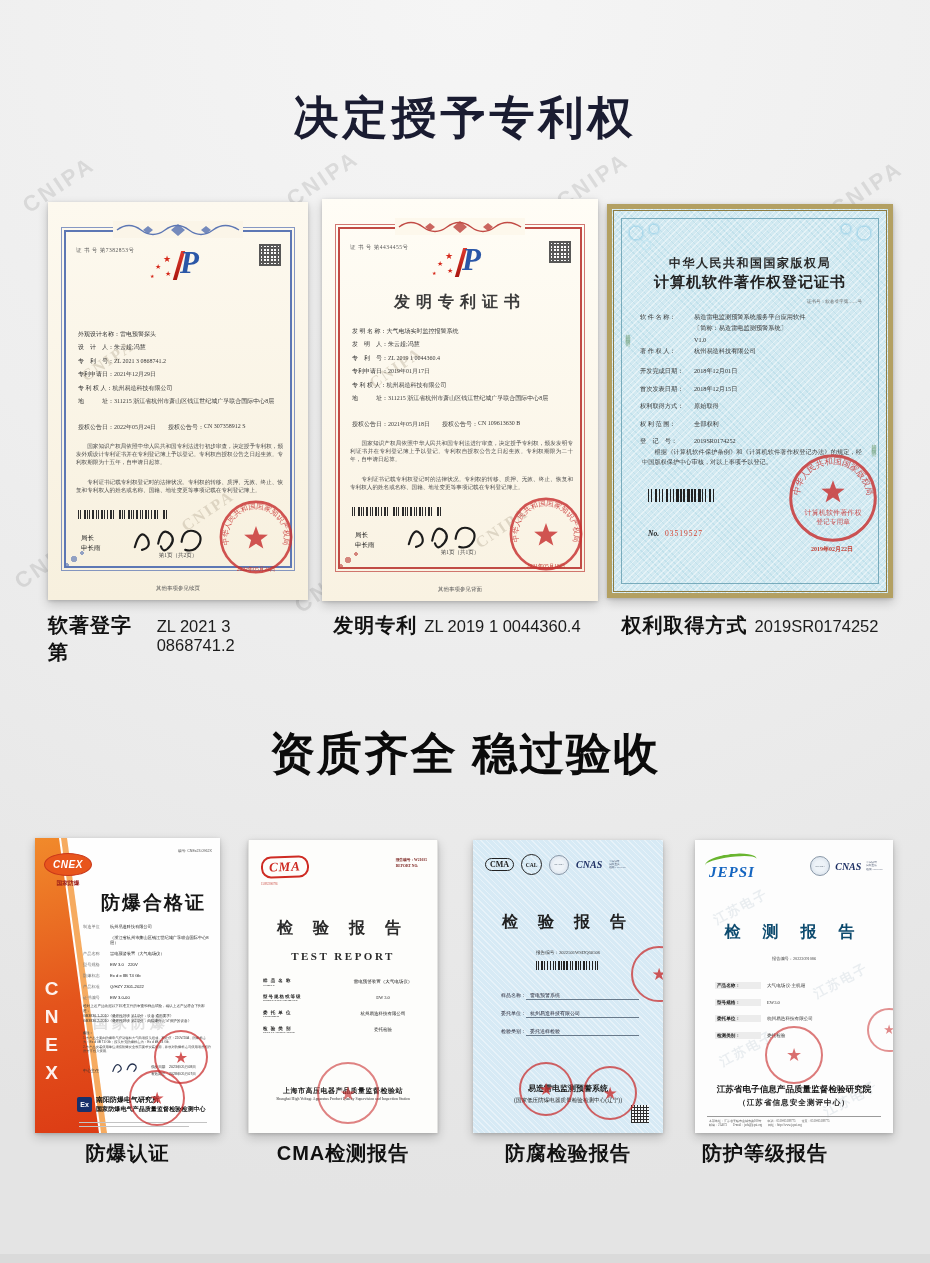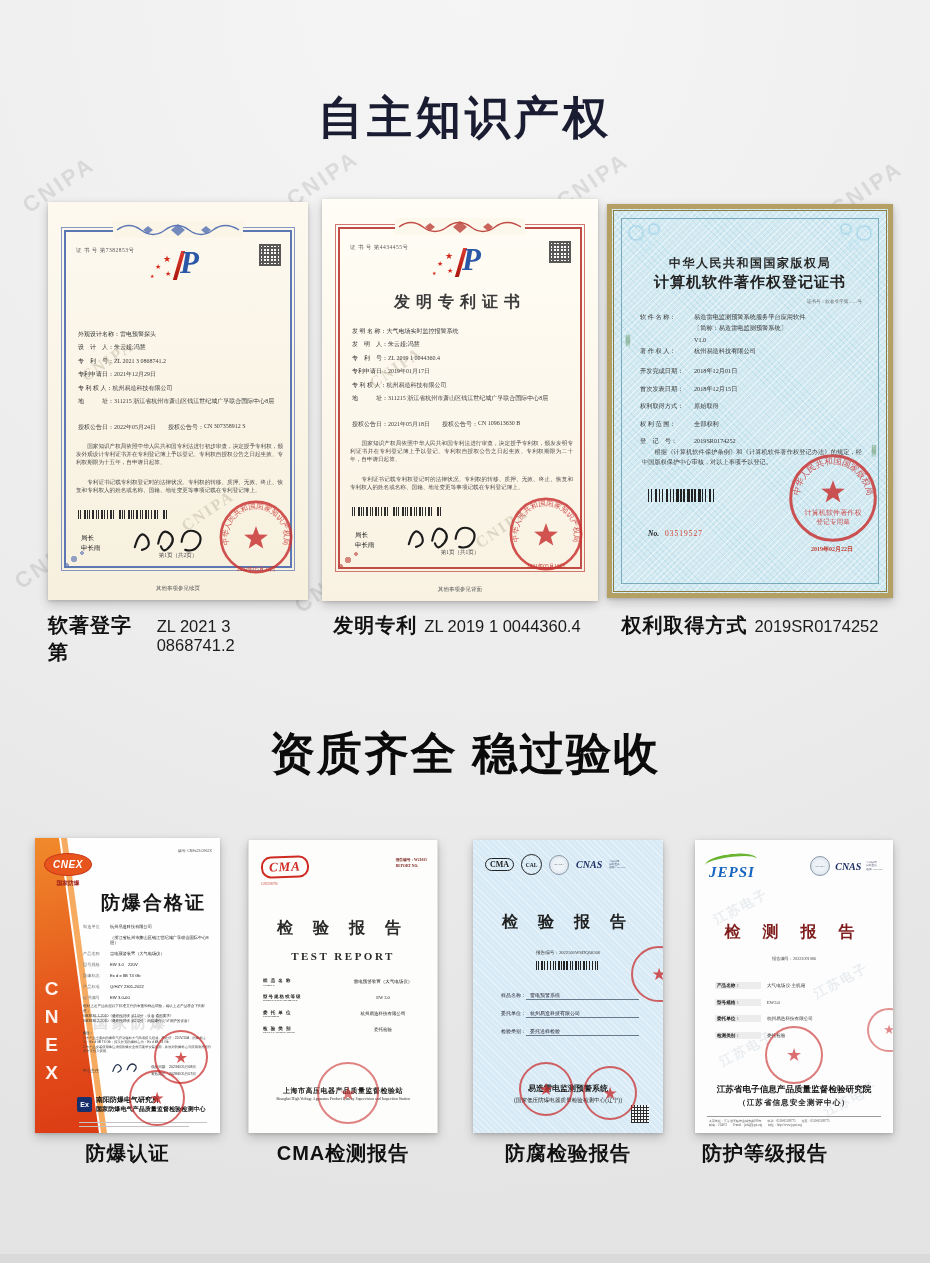--- a/index.html
+++ b/index.html
@@ -211,21 +211,21 @@
 
   
   #c7 { left:695px; top:840px; width:198px; height:293px; background:#fdfdfd; }
   #c7 .jepsi { position:absolute; left:14px; top:24px; font-size:15px; font-weight:bold; font-style:italic;
         color:#1565c0; letter-spacing:1px; }
   #c7 .swoosh { position:absolute; left:10px; top:14px; width:52px; height:16px;
         border-top:3px solid #69b52f; border-radius:50%; transform:rotate(-7deg); }
   #c7 .c7logos { position:absolute; right:10px; top:16px; display:flex; gap:5px; align-items:center; }
   #c7 .cnas7 { color:#1d2f63; }
   #c7 .c7title { position:absolute; left:0; right:0; top:82px; text-align:center; font-size:16px;
-        font-weight:bold; letter-spacing:9px; color:#7f1d1d; }
+        font-weight:bold; letter-spacing:9px; color:#0c4a6e; }
   #c7 .c7no { position:absolute; left:0; right:0; top:116px; text-align:center; font-size:4.2px; color:#444; }
   #c7 .c7rows { position:absolute; left:20px; right:16px; top:142px; }
   .c7row { display:flex; font-size:4.6px; margin-bottom:9.5px; }
   .c7row .pl { width:46px; flex:none; font-weight:bold; color:#1a1a1a; background:#ececec; padding:1px 2px; }
   .c7row .pv { flex:1; color:#333; padding:1px 0 1px 6px; }
   #c7 .c7org1 { position:absolute; left:0; right:0; top:244px; text-align:center; font-size:8.6px;
         font-weight:bold; color:#161616; }
   #c7 .c7org2 { position:absolute; left:0; right:0; top:258px; text-align:center; font-size:7.6px;
         font-weight:bold; color:#222; letter-spacing:1px; }
   #c7 .c7rule { position:absolute; left:12px; right:12px; top:276px; height:1px; background:#9a9a9a; }
@@ -242,21 +242,21 @@
   .cap { position:absolute; display:flex; justify-content:center; align-items:baseline; gap:7px; }
   .cap .cl { font-size:20px; font-weight:bold; color:#111; letter-spacing:1px; }
   .cap .cv { font-size:16.5px; color:#1c1c1c; }
   .cap2 { position:absolute; text-align:center; font-size:20px; font-weight:bold; color:#111; letter-spacing:1px; }
 
   .bottom-strip { position:absolute; left:0; right:0; bottom:0; height:9px; background:#dadada; }
 </style>
 </head>
 <body>
 
-<h1 class="sec-title" id="title1">自主知识产权</h1>
+<h1 class="sec-title" id="title1">决定授予专利权</h1>
 
 <span class="wm" style="left:18px;top:172px">CNIPA</span>
 <span class="wm" style="left:282px;top:166px">CNIPA</span>
 <span class="wm" style="left:552px;top:168px">CNIPA</span>
 <span class="wm" style="left:826px;top:176px">CNIPA</span>
 <span class="wm" style="left:10px;top:548px">CNIPA</span>
 <span class="wm" style="left:290px;top:572px">CNIPA</span>
 
 <div class="cert patent" id="c1" style="--accent:#5d77b4; --paper:#fbf5e8;">
   <span class="wm-in" style="left:30px;top:150px">CNIPA</span>

